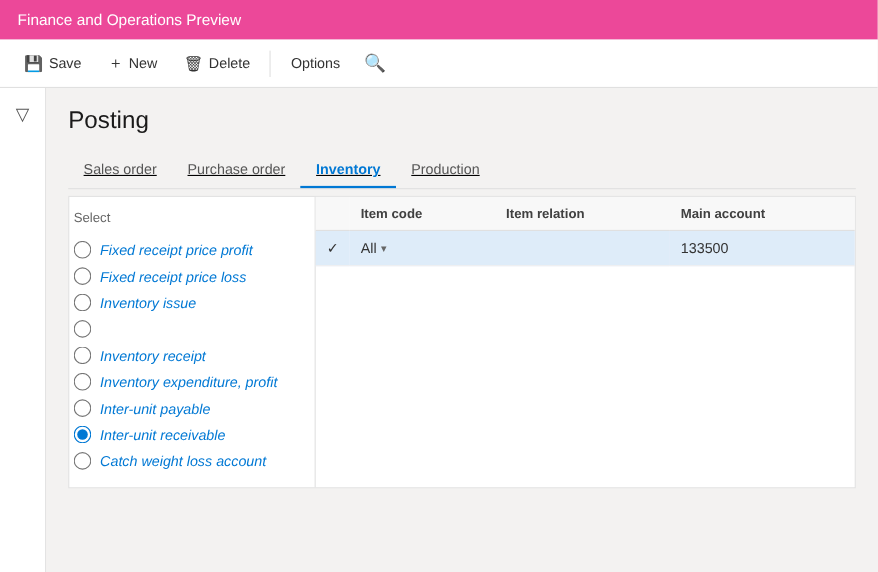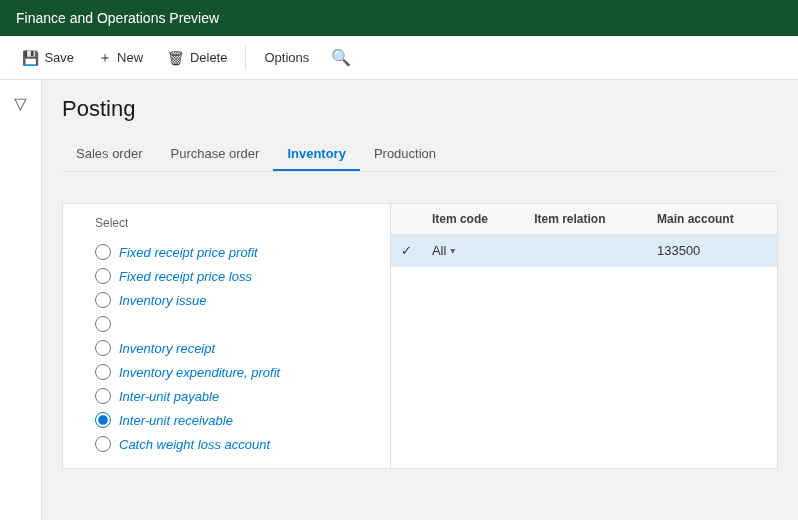--- a/index.html
+++ b/index.html
@@ -1,20 +1,20 @@
 <!DOCTYPE html>
 <html><head>
   <meta charset="utf-8">
   <style>
     * { box-sizing: border-box; margin: 0; padding: 0; }
     body { font-family: 'Segoe UI', Arial, sans-serif; font-size: 13px; background: #f3f2f1; width: 798px; height: 520px; overflow: hidden; }
 
     
     .top-bar {
-      background: #14532d;
+      background: #ec4899;
       color: white;
       padding: 0 16px;
       height: 36px;
       display: flex;
       align-items: center;
     }
     .top-bar-title { font-size: 14px; font-weight: 500; }
 
     
     .toolbar {
@@ -84,22 +84,23 @@
       font-size: 22px;
       font-weight: 300;
       color: #1a1a1a;
       margin-bottom: 16px;
     }
 
     
     .tabs {
       display: flex;
       border-bottom: 1px solid #e0e0e0;
-      margin-bottom: 31px;
+      margin-bottom: 6px;
       background: transparent;
+      text-decoration: underline;
     }
     .tab {
       padding: 8px 14px;
       cursor: pointer;
       color: #555;
       font-size: 13px;
       border-bottom: 2px solid transparent;
       white-space: nowrap;
     }
     .tab.active {
@@ -111,22 +112,22 @@
     
     .content-panels {
       display: flex;
       gap: 0;
       background: white;
       border: 1px solid #e0e0e0;
     }
 
     
     .select-panel {
-      width: 328px;
-      padding: 12px 32px;
+      width: 224px;
+      padding: 12px 4px;
       border-right: 1px solid #e0e0e0;
     }
     .select-label {
       font-size: 12px;
       color: #666;
       margin-bottom: 10px;
       font-weight: 400;
     }
     .radio-item {
       display: flex;

